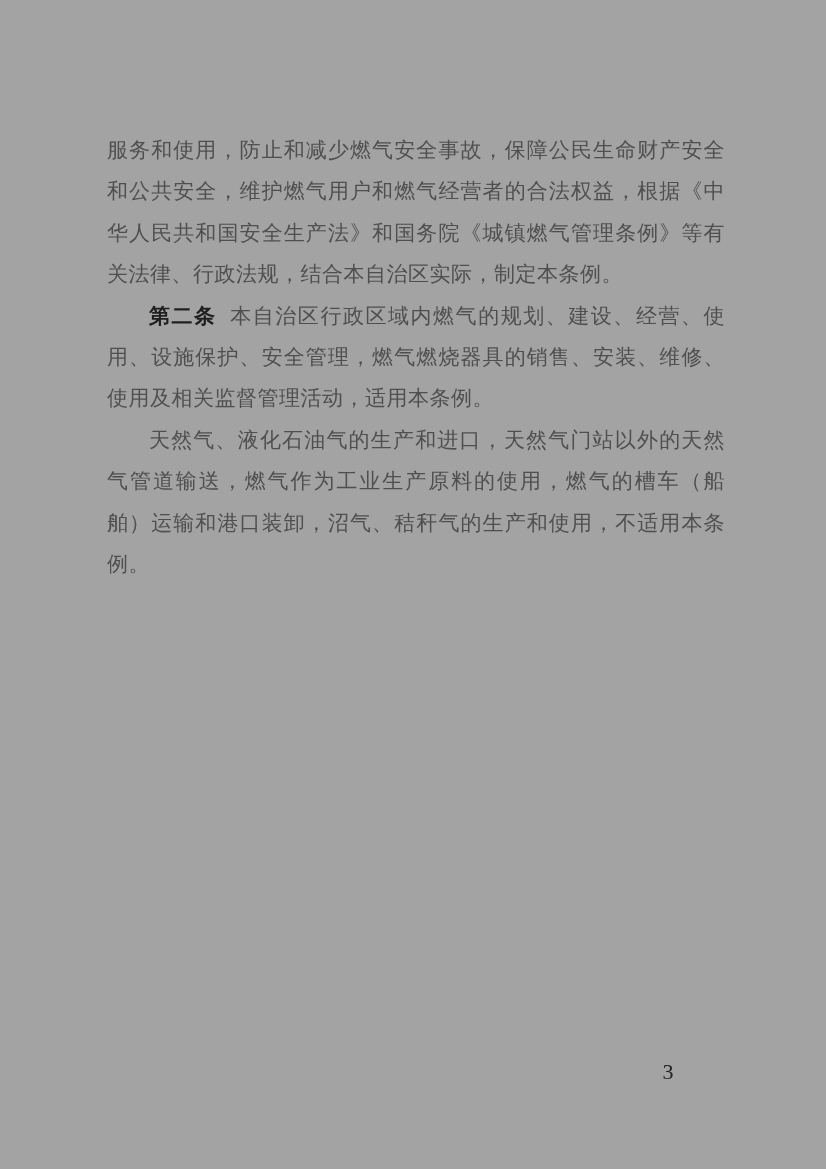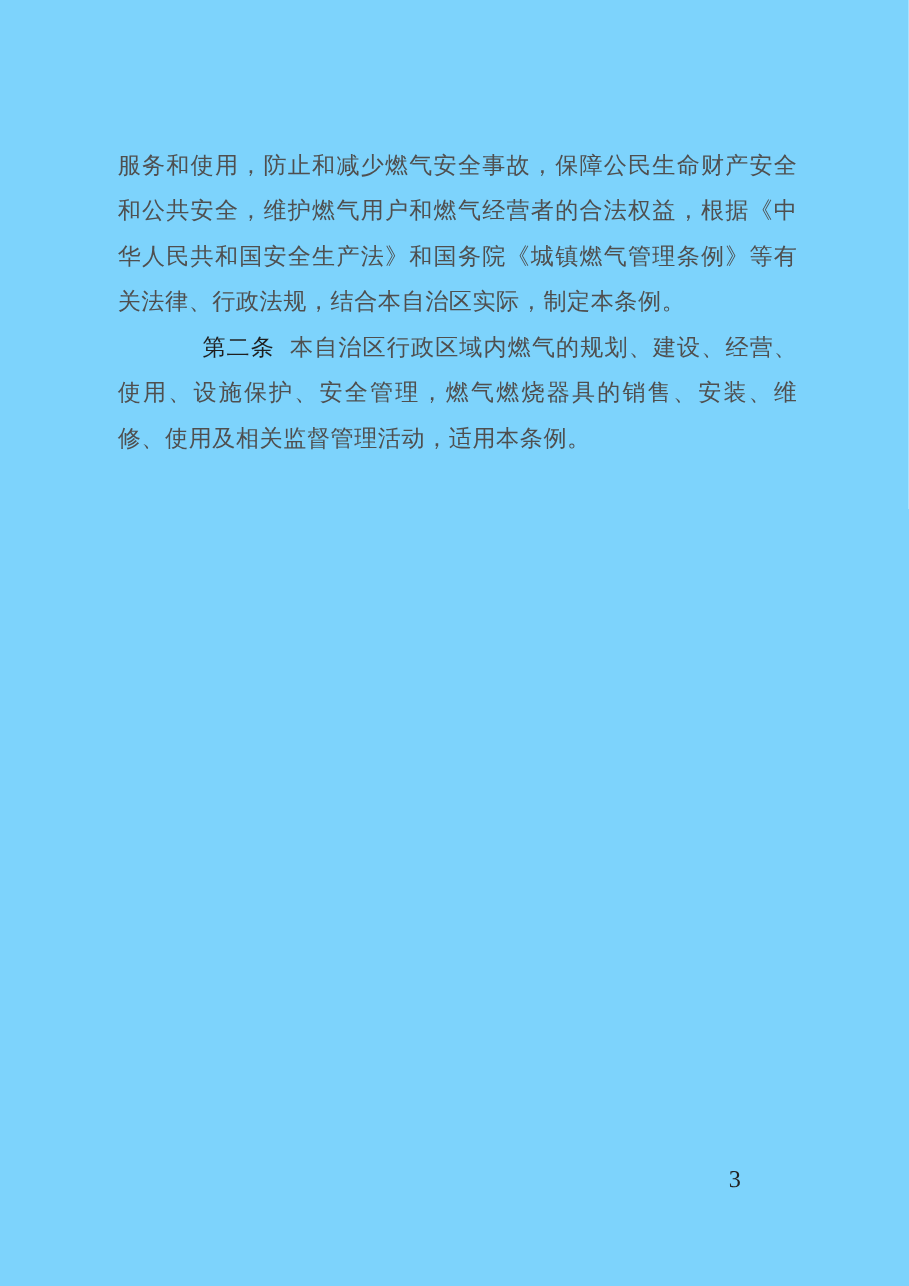--- a/index.html
+++ b/index.html
@@ -12,21 +12,21 @@
     height: 1169px;
     position: relative;
     overflow: hidden;
     font-family: "Liberation Serif", "DejaVu Serif", serif;
   }
   .page {
     position: absolute;
     left: 0; top: 0;
     width: 826px;
     height: 1169px;
-    background: #7dd3fc;
+    background: #a3a3a3;
   }
   .doc-body {
     position: absolute;
     left: 107px;
     top: 130px;
     width: 618px;
   }
   .doc-body p {
     margin: 0;
     padding: 0;
@@ -35,38 +35,38 @@
     letter-spacing: 0.5px;
     color: #4f4f4f;
     text-align: justify;
     text-justify: inter-character;
     word-break: break-all;
   }
   .doc-body p.indent {
     text-indent: 2em;
   }
   .article-head {
-    font-weight: normal;
+    font-weight: bold;
     color: #1f1f1f;
     margin-right: 0.65em;
-    margin-left: 35px;
   }
   .page-number {
     position: absolute;
     left: 648px;
     top: 1058px;
     width: 40px;
     text-align: center;
     font-size: 22px;
     line-height: 28px;
     color: #222222;
   }
 </style>
 </head>
 <body>
 
 <div class="page">
   <div class="doc-body" id="doc-body">
       <p>服务和使用，防止和减少燃气安全事故，保障公民生命财产安全和公共安全，维护燃气用户和燃气经营者的合法权益，根据《中华人民共和国安全生产法》和国务院《城镇燃气管理条例》等有关法律、行政法规，结合本自治区实际，制定本条例。</p>
       <p class="indent"><span class="article-head">第二条</span>本自治区行政区域内燃气的规划、建设、经营、使用、设施保护、安全管理，燃气燃烧器具的销售、安装、维修、使用及相关监督管理活动，适用本条例。</p>
+      <p class="indent">天然气、液化石油气的生产和进口，天然气门站以外的天然气管道输送，燃气作为工业生产原料的使用，燃气的槽车（船舶）运输和港口装卸，沼气、秸秆气的生产和使用，不适用本条例。</p>
     </div>
   <div class="page-number">3</div>
 </div>
 
 </body></html>

